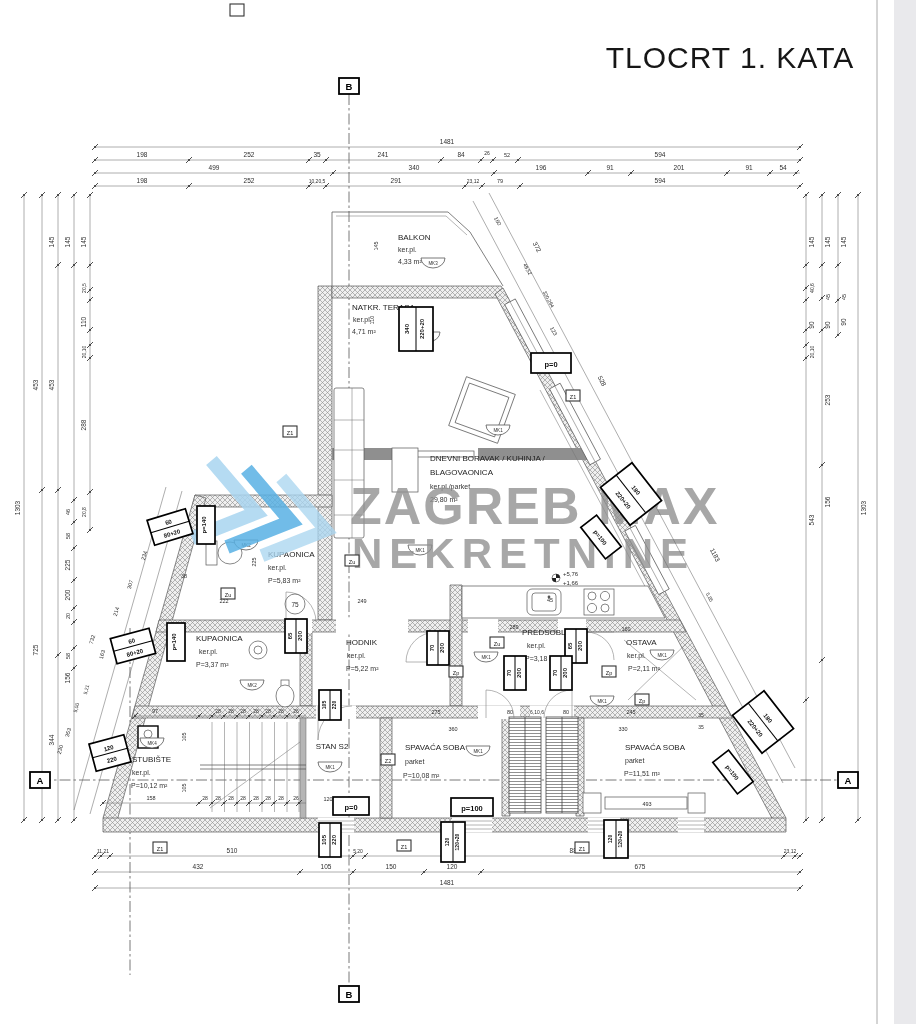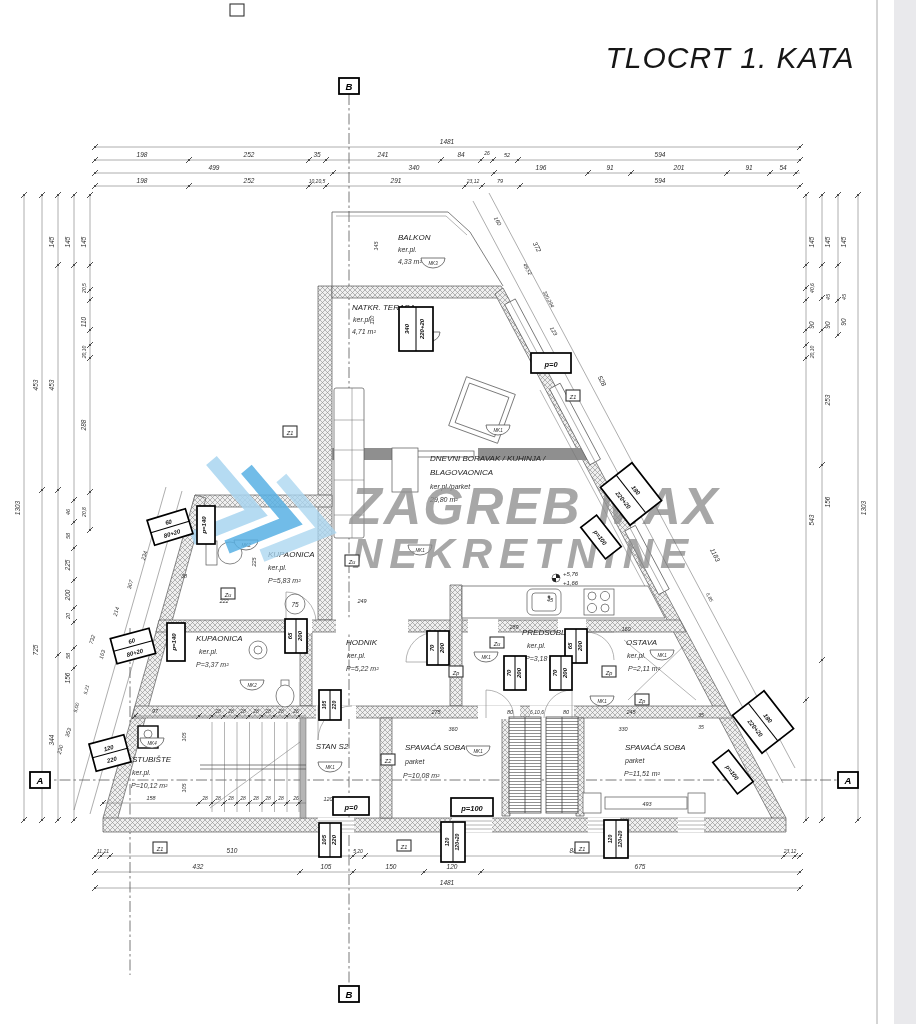--- a/index.html
+++ b/index.html
@@ -1,16 +1,16 @@
 <!DOCTYPE html>
 <html><head>
 <meta charset="utf-8">
 <style>
   html,body{margin:0;padding:0;background:#fff;}
-  #page{position:relative;width:916px;height:1024px;background:#fff;overflow:hidden;font-family:"Liberation Sans",sans-serif;font-style:italic;}
+  #page{position:relative;width:916px;height:1024px;background:#fff;overflow:hidden;font-family:"Liberation Sans",sans-serif;}
   svg{display:block}
   svg text{font-family:"Liberation Sans",sans-serif;fill:#2e2e2e;}
   .d{font-size:6.5px;text-anchor:middle;}
   .d5{font-size:5px;}
   .d55{font-size:5.5px;}
   .rm{font-size:8px;fill:#222;}
   .rs{font-size:7px;fill:#333;}
   .ttl{font-size:30px;fill:#161616;letter-spacing:1px;}
   .wall{fill:url(#h);stroke:#5a5a5a;stroke-width:.7;}
   .thin{stroke:#555;stroke-width:.75;fill:none;}

